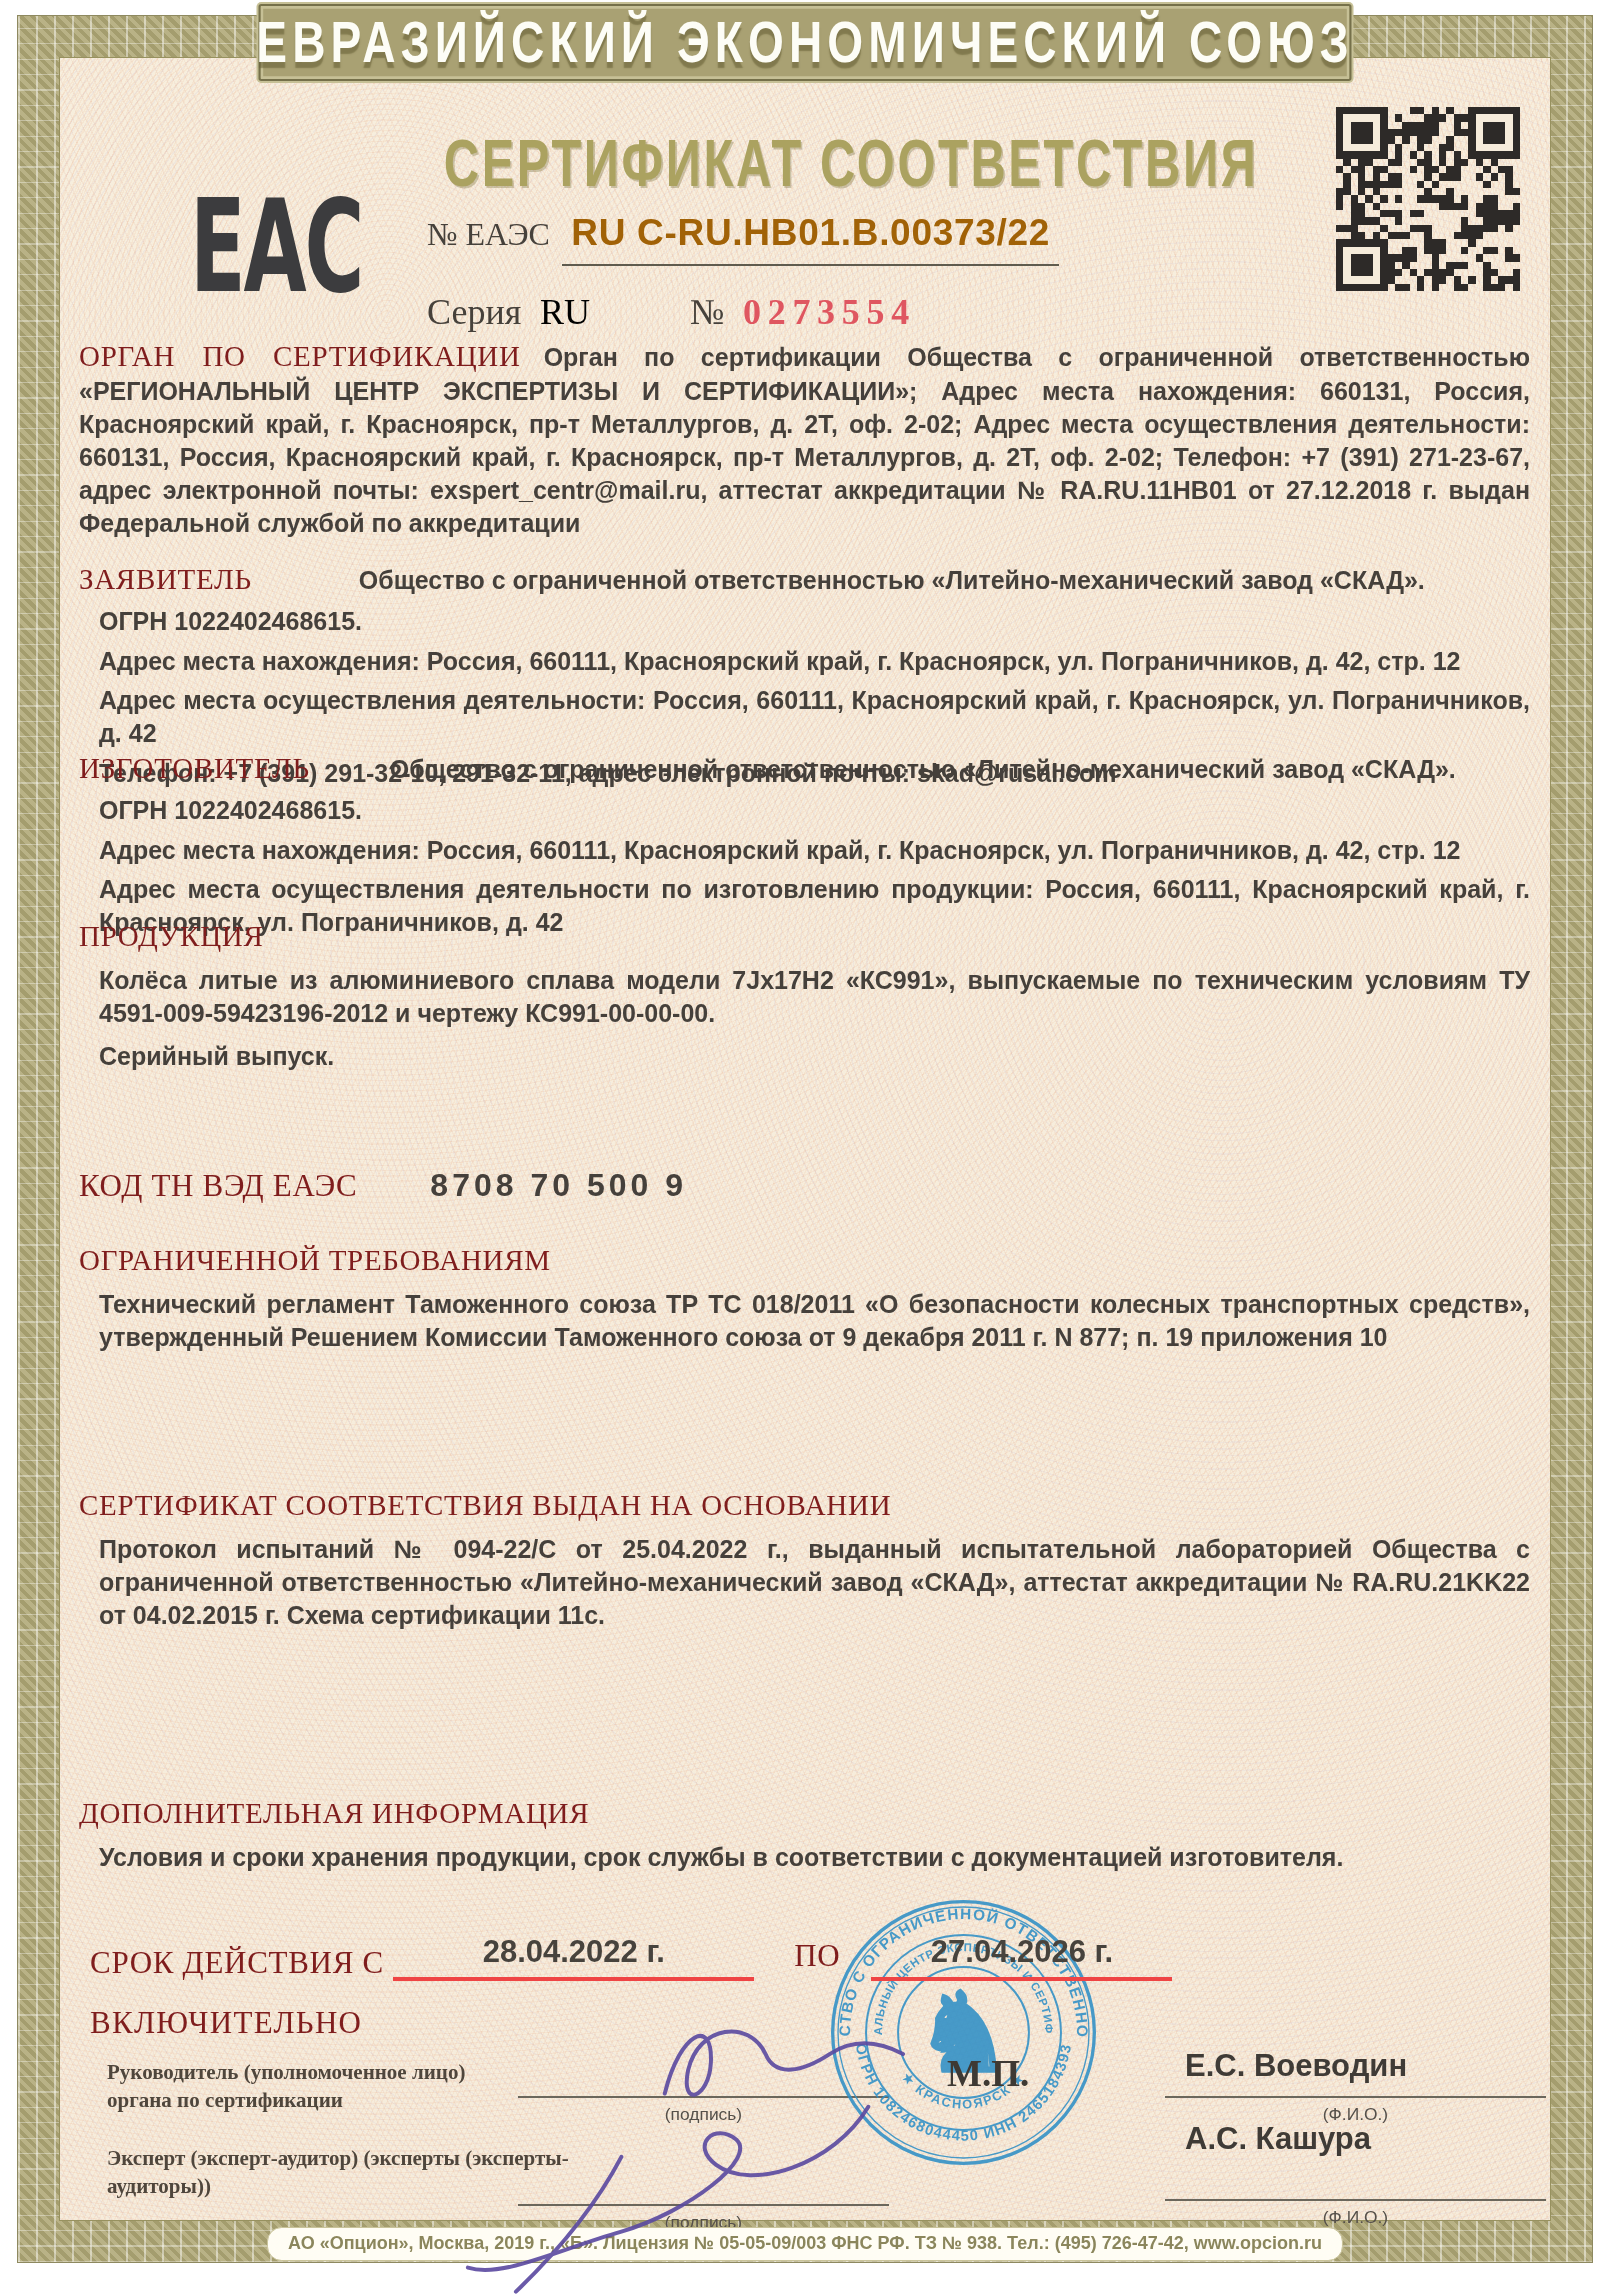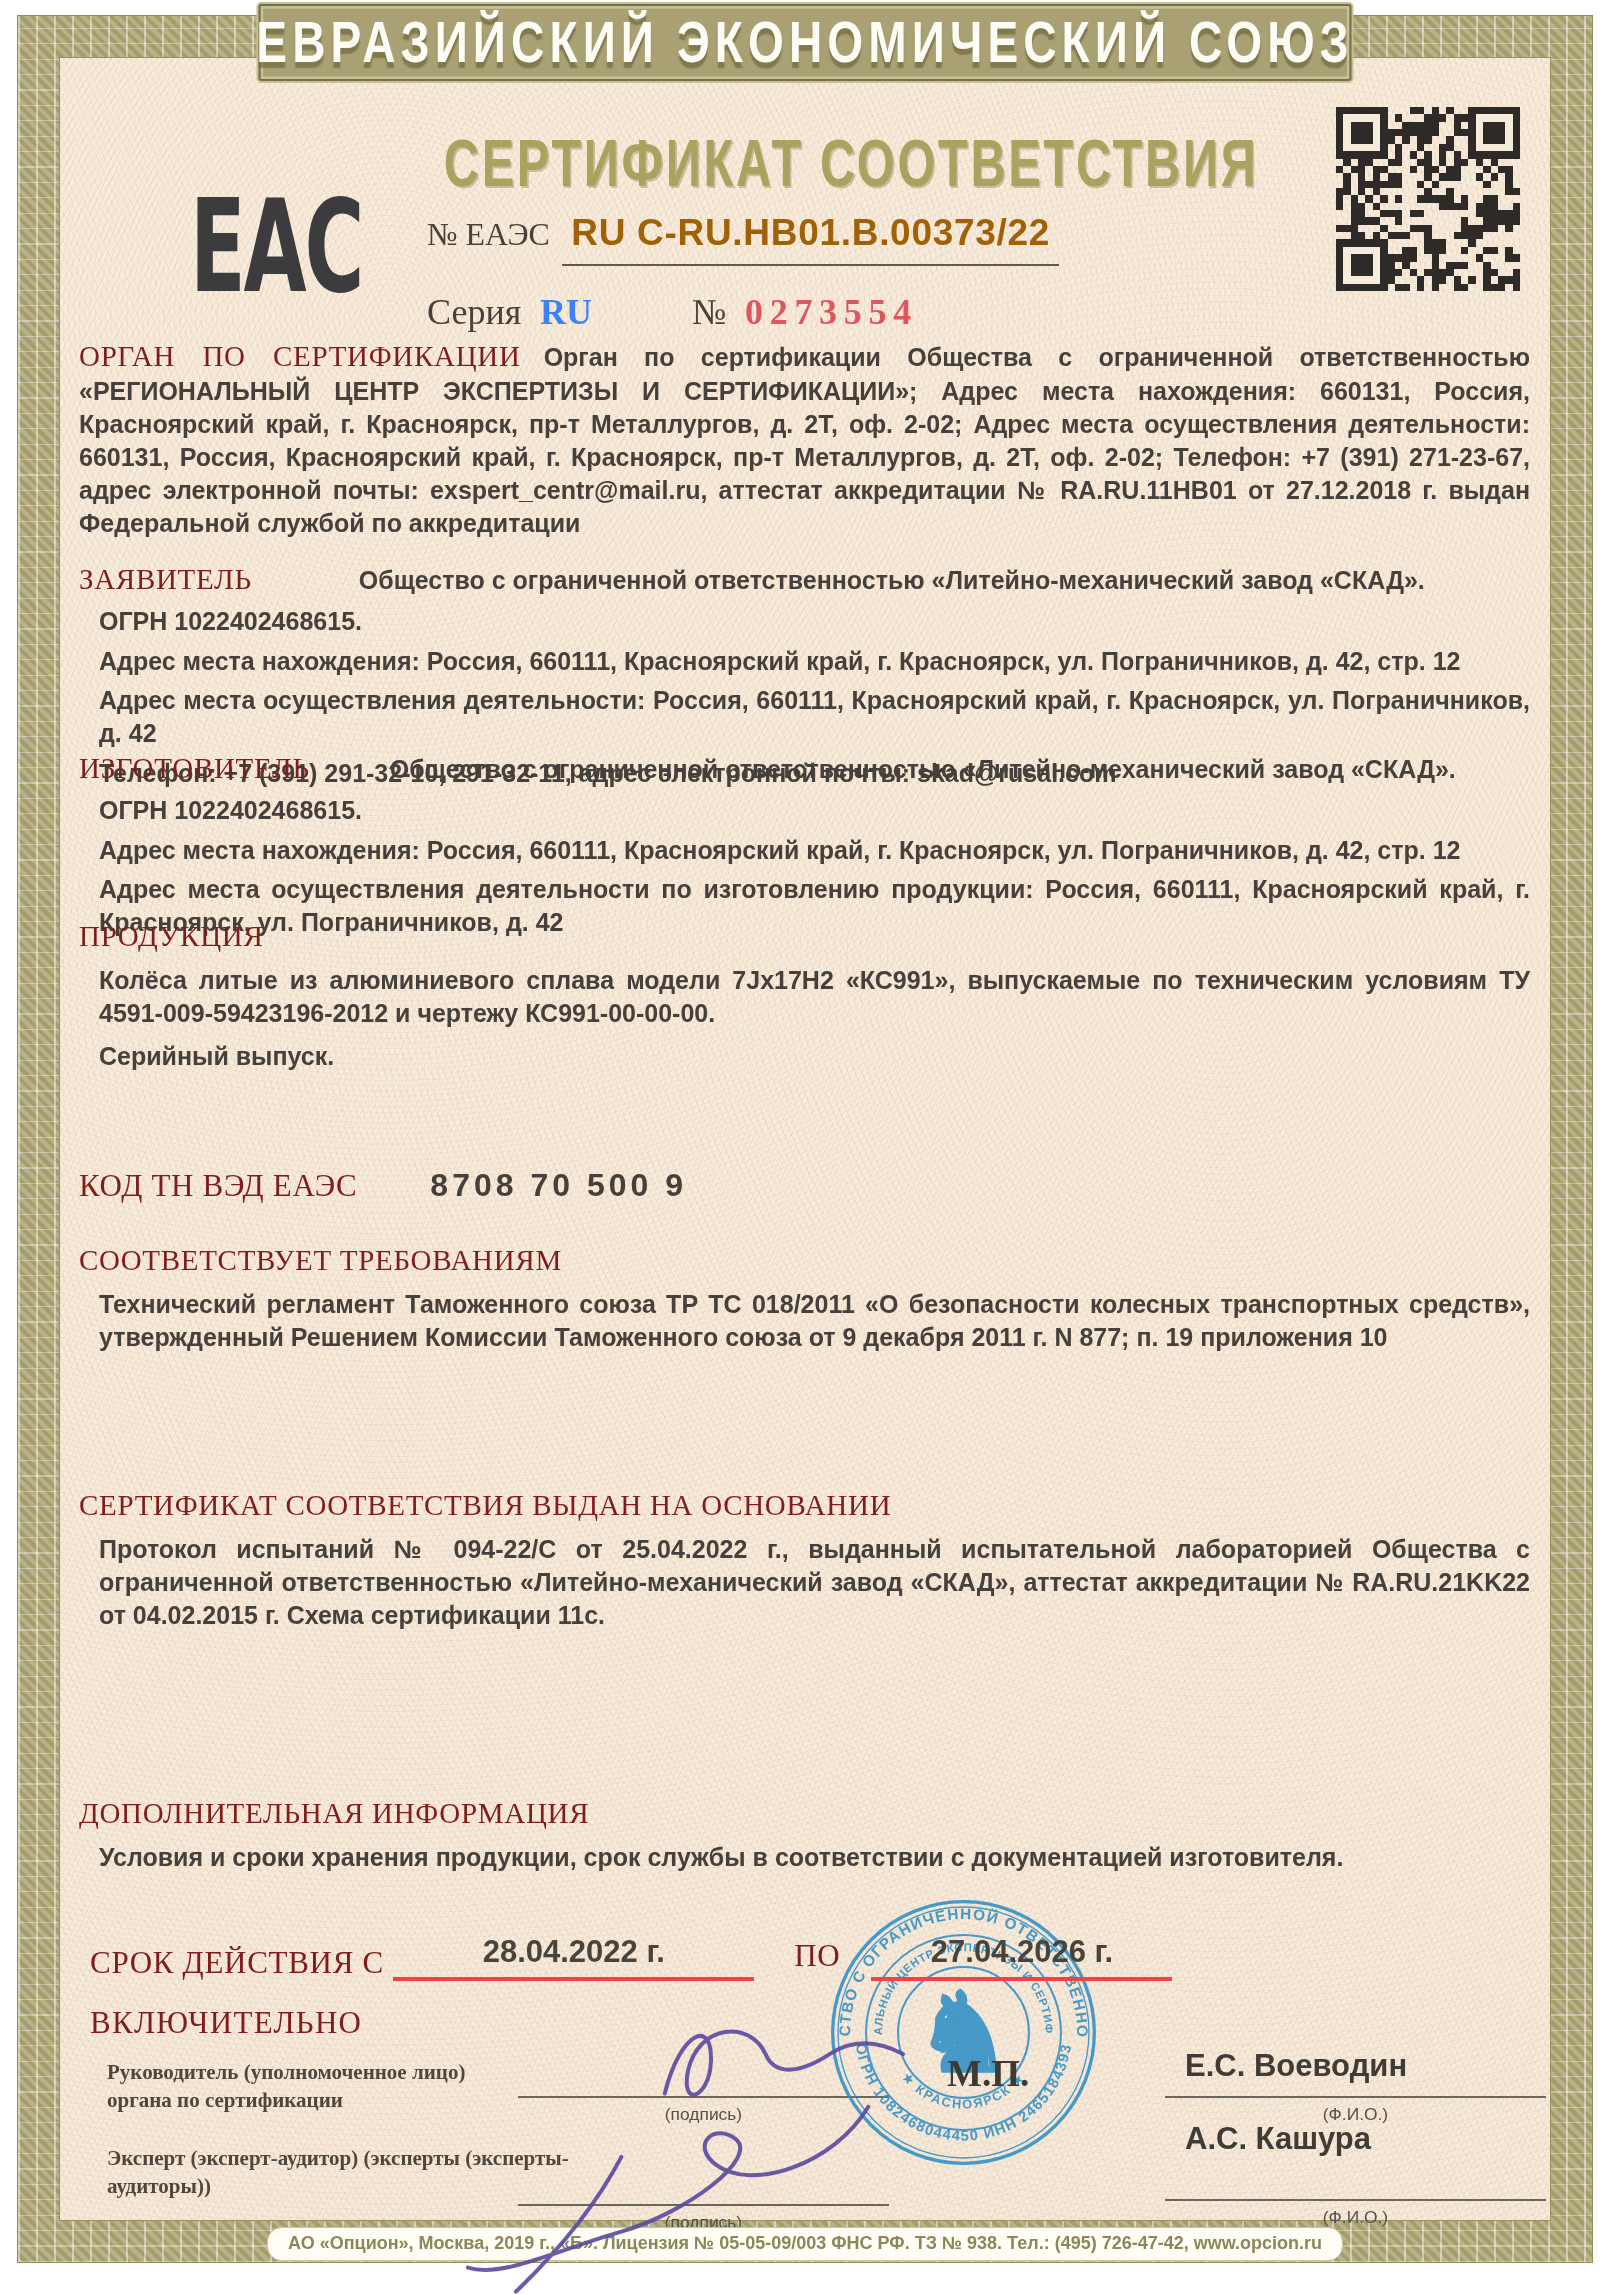--- a/index.html
+++ b/index.html
@@ -38,21 +38,21 @@
   .doctitle{position:absolute;left:361px;top:124px;width:828px;text-align:center;
     font-weight:bold;font-size:61px;letter-spacing:3.3px;color:#aba260;white-space:nowrap;
     transform:scale(.80,1.10);transform-origin:center top;
     text-shadow:2px 2px 0 rgba(120,112,60,.35);z-index:2;}
   .certno{position:absolute;left:427px;top:212px;z-index:3;white-space:nowrap;}
   .certno .lbl{font-family:"Liberation Serif",serif;font-size:32px;color:#46413b;}
   .certno .val{font-weight:bold;font-size:37px;color:#a16207;letter-spacing:0.7px;
     border-bottom:2px solid #5f5b4e;padding:0 9.4px 10.7px 9.4px;margin-left:12px;}
   .seria{position:absolute;left:427px;top:291px;z-index:3;font-family:"Liberation Serif",serif;
     font-size:36px;color:#46413b;white-space:nowrap;}
-  .seria .ru{font-weight:bold;color:#3b82f6;margin:0 100px 0 18.7px;}
+  .seria .ru{font-weight:normal;color:#000000;margin:0 100px 0 18.7px;}
   .seria .num{font-weight:bold;color:#df5660;letter-spacing:6.7px;margin-left:18.7px;}
   .qr{position:absolute;left:1336px;top:107px;width:184px;height:184px;z-index:3;}
 
   
   .sec{position:absolute;left:79px;width:1451px;z-index:2;}
   .h{font-family:"Liberation Serif",serif;font-weight:normal;font-size:29px;
      color:#7f1d1d;letter-spacing:0.7px;}
   .body{font-size:25px;line-height:1.32;font-weight:bold;color:#45403b;
      text-align:justify;margin:0;}
   .ln{margin:6.7px 0 0 20px;}
@@ -380,21 +380,21 @@
   </section>
 
   <section class="sec" style="top:1167px">
     <div class="code-row">
       <span class="h" style="font-size:31px">КОД ТН ВЭД ЕАЭС</span>
       <span class="code-val">8708 70 500 9</span>
     </div>
   </section>
 
   <section class="sec" style="top:1244px">
-    <div class="h">СООТВЕТСТВУЕТ ТРЕБОВАНИЯМ</div>
+    <div class="h">ОГРАНИЧЕННОЙ ТРЕБОВАНИЯМ</div>
     <p class="body pp just">Технический регламент Таможенного союза ТР ТС 018/2011 «О безопасности колесных транспортных средств», утвержденный Решением Комиссии Таможенного союза от 9 декабря 2011 г. N 877; п. 19 приложения 10</p>
   </section>
 
   <section class="sec" style="top:1489px">
     <div class="h">СЕРТИФИКАТ СООТВЕТСТВИЯ  ВЫДАН НА ОСНОВАНИИ</div>
     <p class="body pp just">Протокол испытаний № 094-22/С от 25.04.2022 г., выданный испытательной лабораторией Общества с ограниченной ответственностью «Литейно-механический завод «СКАД», аттестат аккредитации № RA.RU.21KK22 от 04.02.2015 г. Схема сертификации 11с.</p>
   </section>
 
   <section class="sec" style="top:1797px">
     <div class="h">ДОПОЛНИТЕЛЬНАЯ ИНФОРМАЦИЯ</div>

